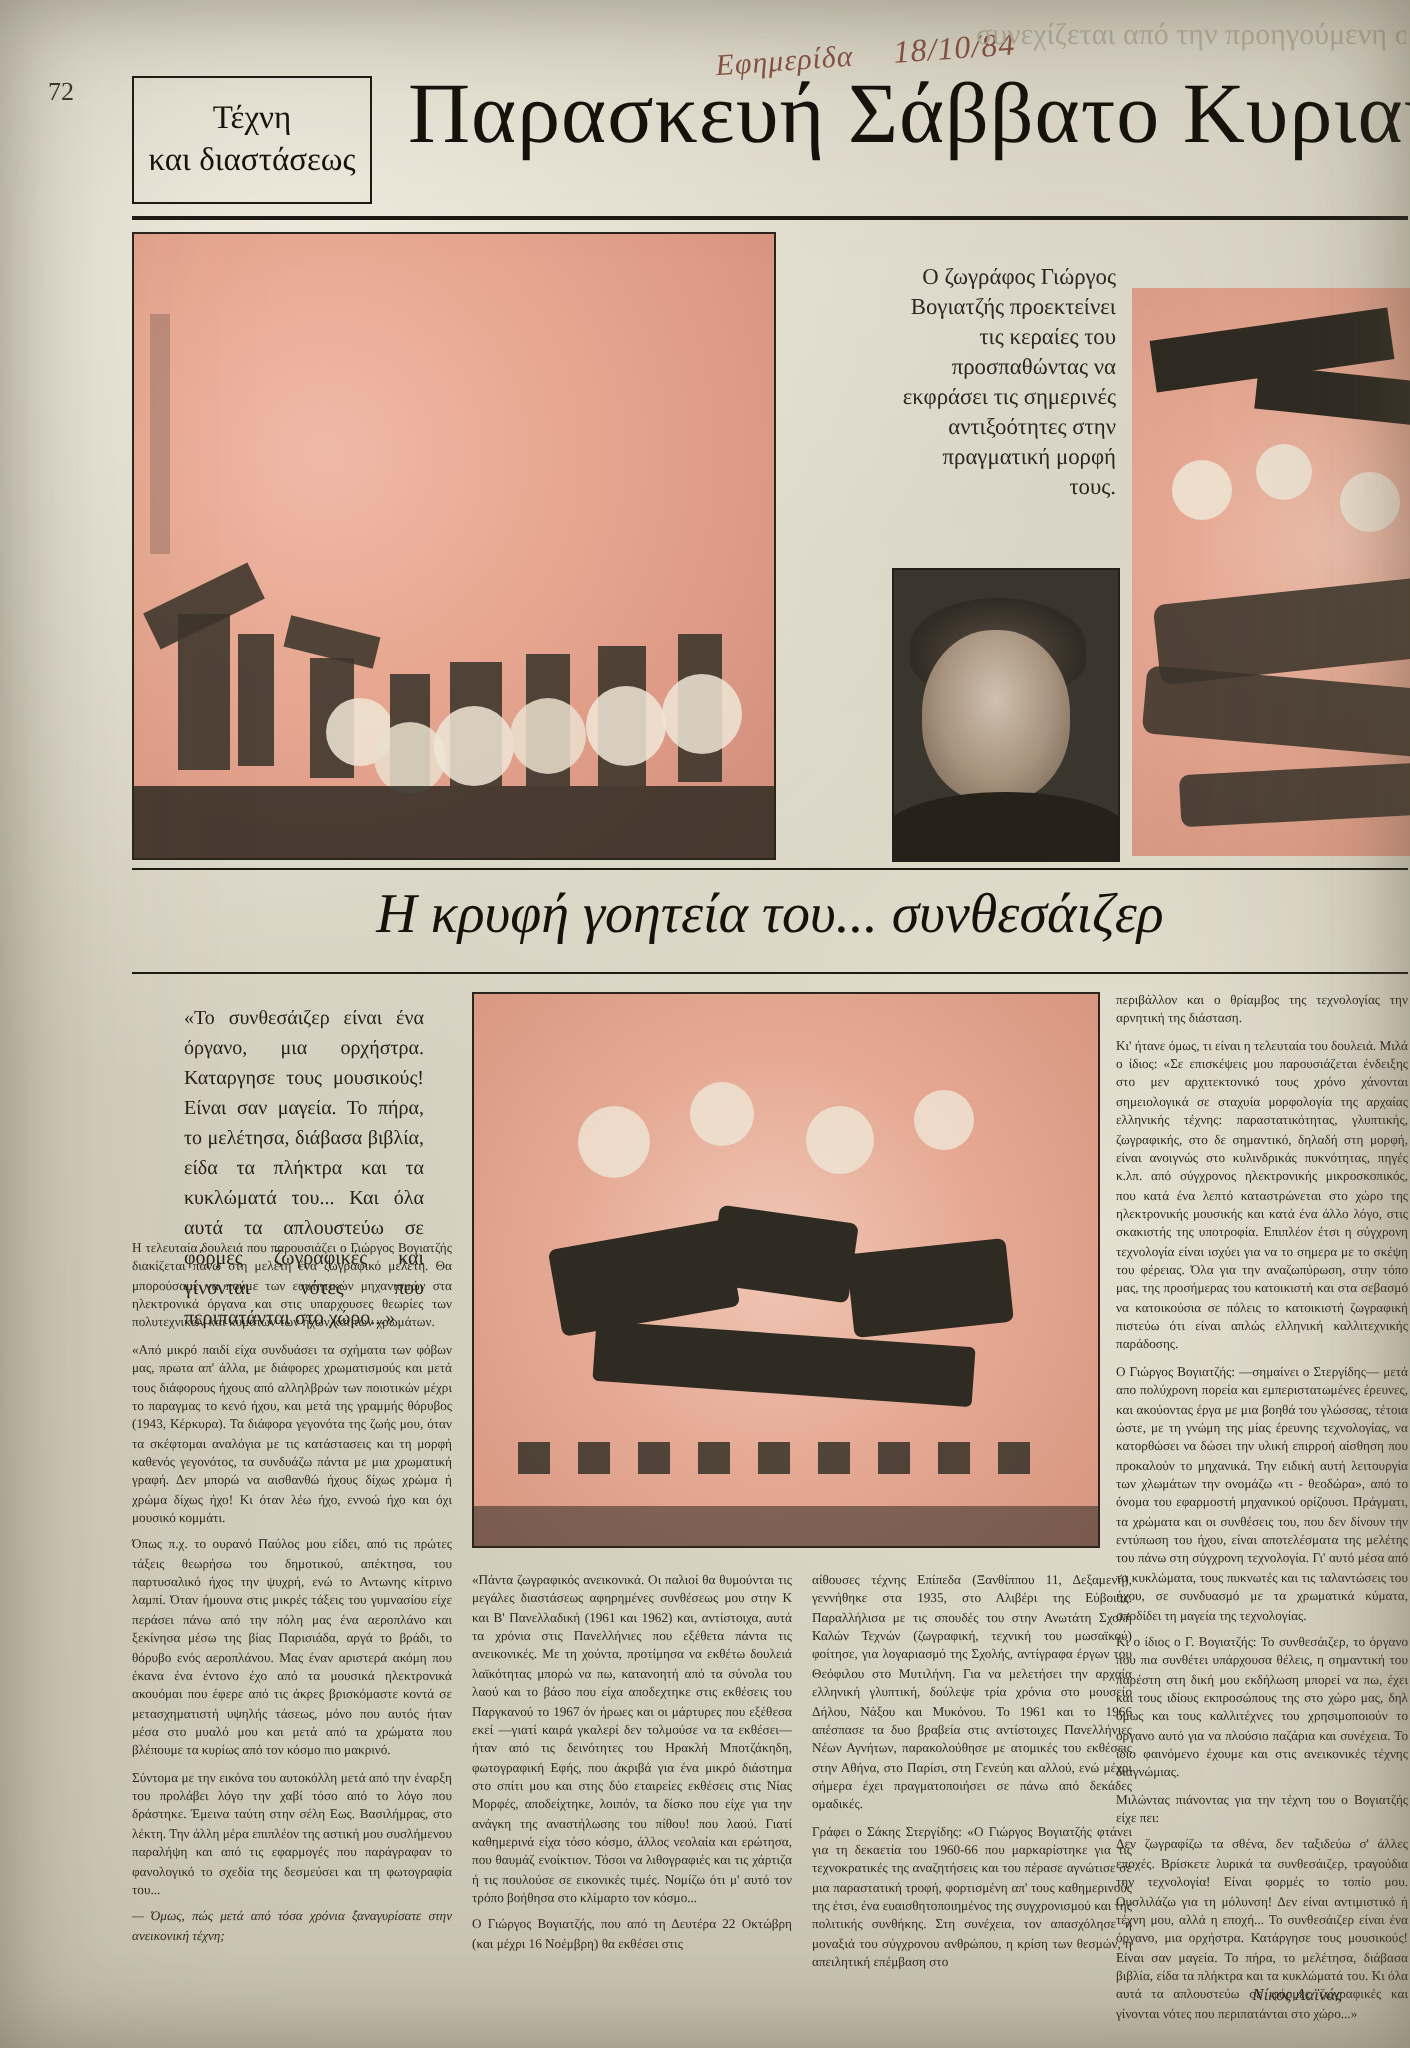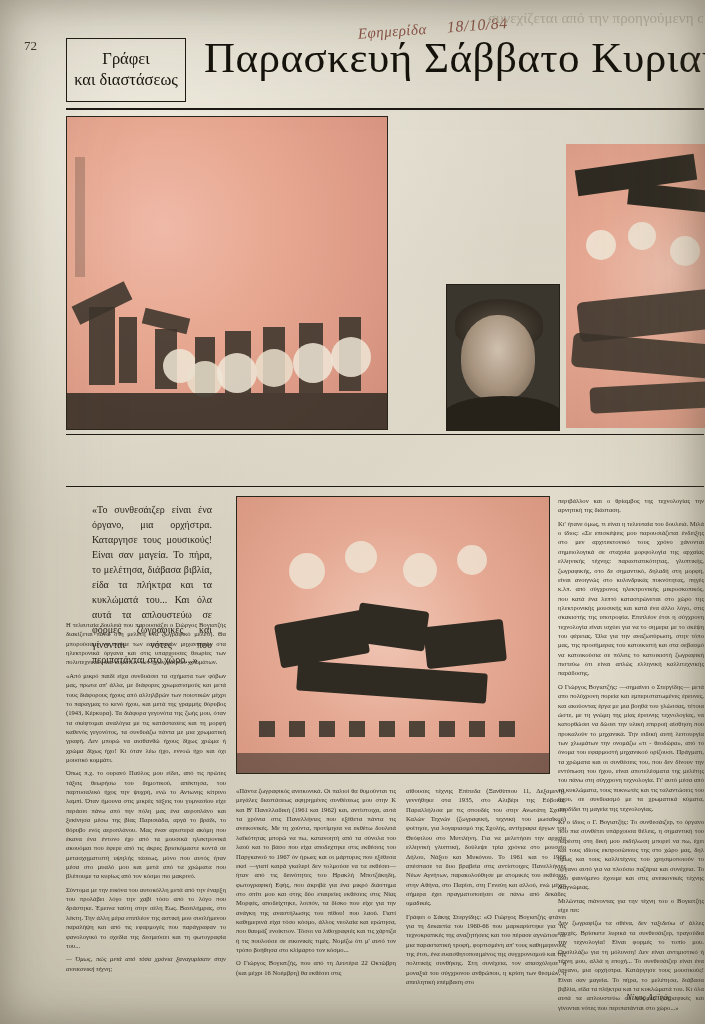--- a/index.html
+++ b/index.html
@@ -308,21 +308,21 @@
   <div class="paper-inner">
 
     <div class="folio">72</div>
     <div class="handwriting">
       <span>Εφημερίδα</span>
       <span class="hw2">18/10/84</span>
     </div>
     <div class="topstrip">συνεχίζεται από την προηγούμενη σελίδα</div>
 
     <div class="masthead-box">
-      <span>Γράφει</span>
+      <span>Τέχνη</span>
       <span>και διαστάσεως</span>
     </div>
     <div class="masthead-title">Παρασκευή Σάββατο Κυριακή</div>
     <div class="rule-top"></div>
 
     <div class="artband">
 
       <div class="art-left">
 
         <div class="fig" style="left:22px; top:190px; width:26px; height:78px;"></div>
@@ -350,29 +350,31 @@
         <div class="band-dark" style="left:62px; top:44px; width:110px; height:22px; transform:rotate(6deg);"></div>
         <div class="blob" style="left:20px; top:86px; width:30px; height:30px; background:#f0e7d7;"></div>
         <div class="blob" style="left:62px; top:78px; width:28px; height:28px; background:#f0e7d7;"></div>
         <div class="blob" style="left:104px; top:92px; width:30px; height:30px; background:#f0e7d7;"></div>
 
         <div class="fig" style="left:12px; top:150px; width:166px; height:40px; transform:rotate(-6deg); border-radius:6px;"></div>
         <div class="fig" style="left:6px; top:196px; width:172px; height:34px; transform:rotate(5deg); border-radius:6px;"></div>
         <div class="fig" style="left:24px; top:240px; width:140px; height:26px; transform:rotate(-3deg); border-radius:5px;"></div>
       </div>
 
+      <div class="caption">Ο ζωγράφος Γιώργος Βογιατζής προεκτείνει τις κεραίες του προσπαθώντας να εκφράσει τις σημερινές αντιξοότητες στην πραγματική μορφή τους.</div>
 
       <div class="photo">
         <div class="hair"></div>
         <div class="face"></div>
         <div class="shoulders"></div>
       </div>
     </div>
 
     <div class="rule-mid"></div>
+    <div class="headline">Η κρυφή γοητεία του... συνθεσάιζερ</div>
     <div class="rule-mid2"></div>
 
     <div class="artwork-mid">
       <div class="band-dark" style="left:40px; top:120px; width:90px; height:44px; transform:rotate(-10deg); border-radius:4px;"></div>
       <div class="band-dark" style="left:120px; top:110px; width:70px; height:40px; transform:rotate(8deg); border-radius:4px;"></div>
       <div class="band-dark" style="left:188px; top:126px; width:80px; height:42px; transform:rotate(-6deg); border-radius:4px;"></div>
       <div class="band-dark" style="left:60px; top:170px; width:190px; height:30px; transform:rotate(4deg); border-radius:3px;"></div>
       <div class="lightblob" style="left:52px; top:56px; width:36px; height:36px;"></div>
       <div class="lightblob" style="left:108px; top:44px; width:32px; height:32px;"></div>
       <div class="lightblob" style="left:166px; top:56px; width:34px; height:34px;"></div>

